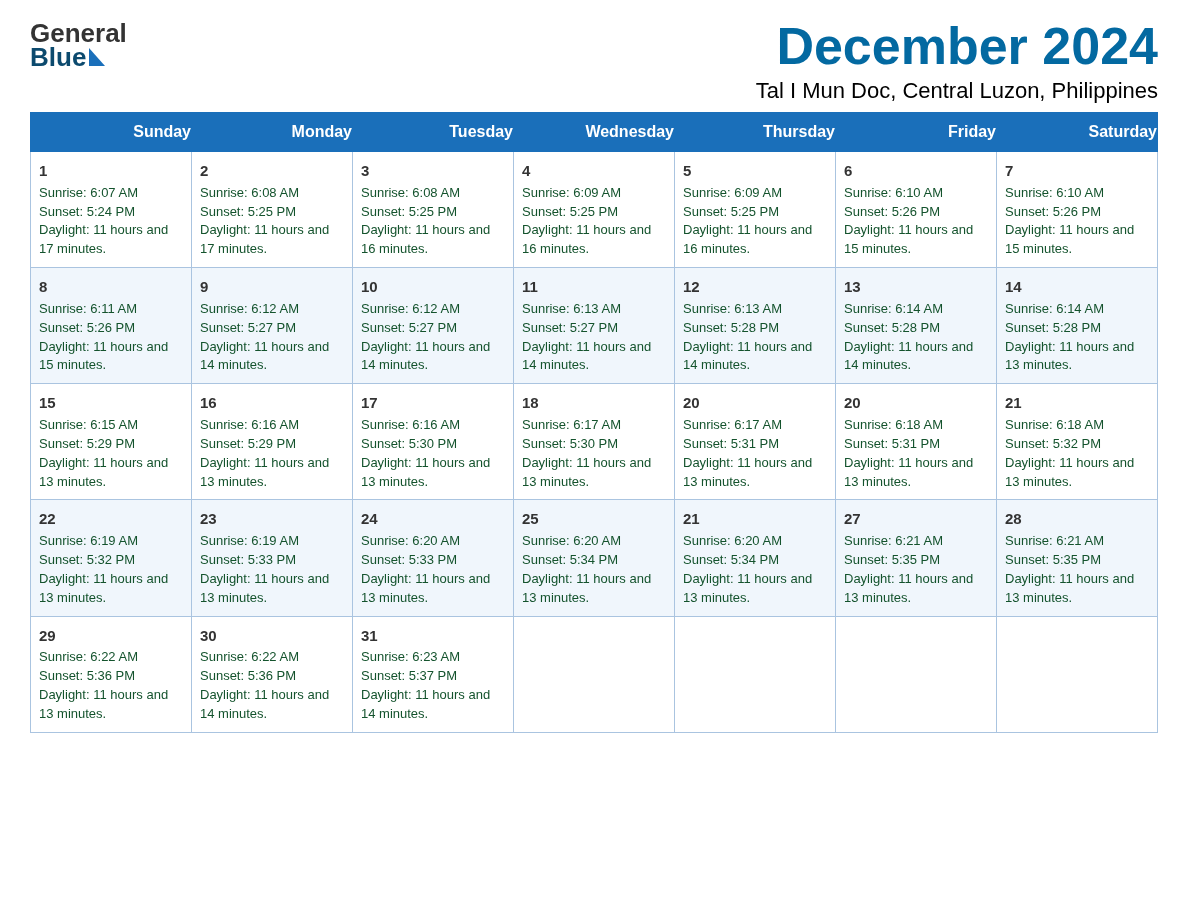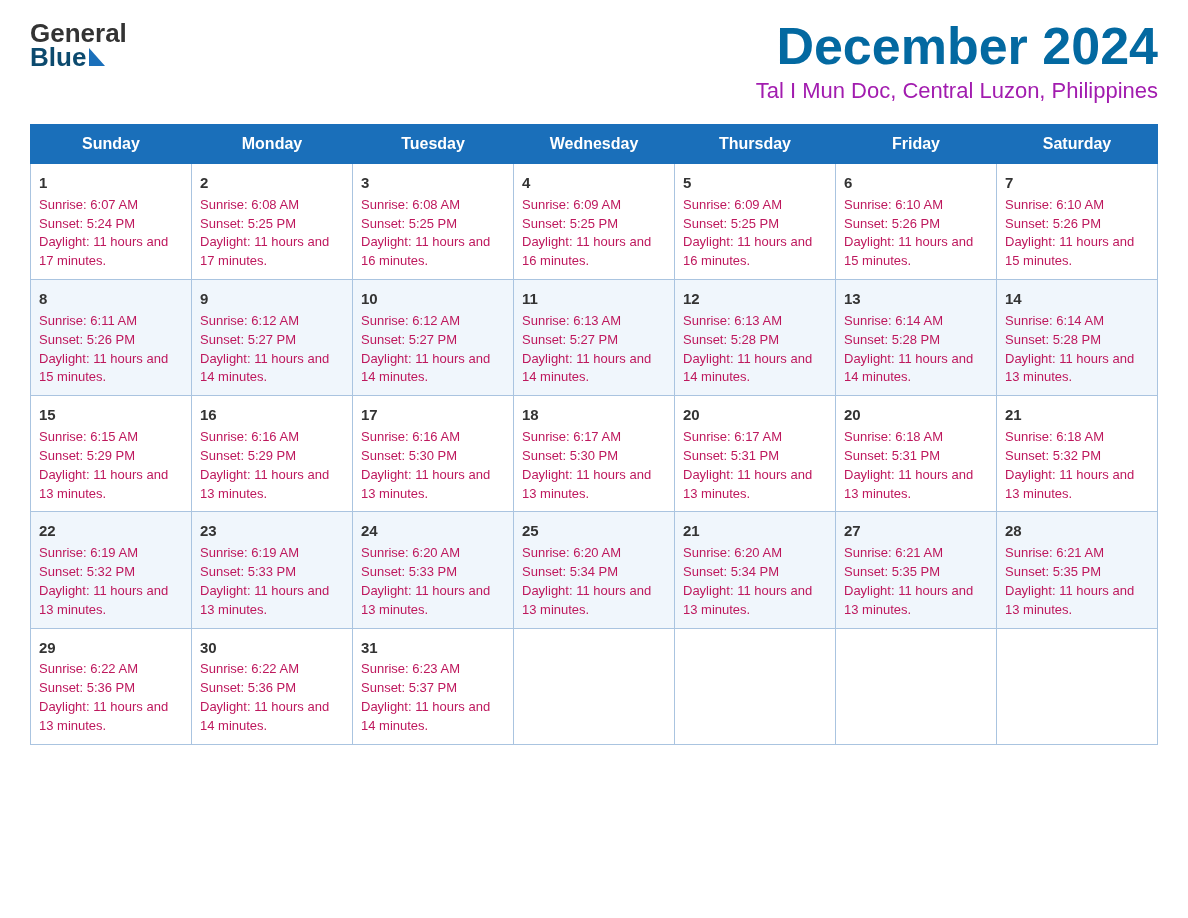--- a/index.html
+++ b/index.html
@@ -7,68 +7,68 @@
       font-family: Arial, sans-serif;
       background: #fff;
       padding: 20px 30px;
       width: 1188px;
       min-height: 918px;
     }
     .header {
       display: flex;
       justify-content: space-between;
       align-items: flex-start;
-      margin-bottom: 20px;
+      margin-bottom: 8px;
     }
     .title-block {
       text-align: right;
     }
     .month-title {
       font-size: 52px;
       font-weight: bold;
       color: #0369a1;
       line-height: 1;
     }
     .location-title {
       font-size: 22px;
-      color: #a21caf;
+      color: #000000;
       margin-top: 6px;
     }
     table {
       width: 100%;
       border-collapse: collapse;
     }
     thead tr th {
       background-color: #1a6fba;
       color: #fff;
       font-size: 16px;
       font-weight: bold;
-      padding: 10px 8px;
-      text-align: center;
+      padding: 10px 0;
+      text-align: right;
       border: 1px solid #1a6fba;
     }
     tbody tr td {
       vertical-align: top;
       padding: 8px 8px;
       border: 1px solid #aac4e0;
       font-size: 13.5px;
       color: #333;
       width: 14.28%;
       min-height: 90px;
       line-height: 1.45;
     }
     tbody tr td .day-num {
       font-size: 15px;
       font-weight: bold;
       display: block;
       margin-bottom: 2px;
     }
     tbody tr td .day-info {
       font-size: 13px;
-      color: #be185d;
+      color: #14532d;
     }
     tbody tr:nth-child(odd) td {
       background-color: #fff;
     }
     tbody tr:nth-child(even) td {
       background-color: #f0f6fc;
     }
     .logo-wrapper {
       display: flex;
       align-items: center;

